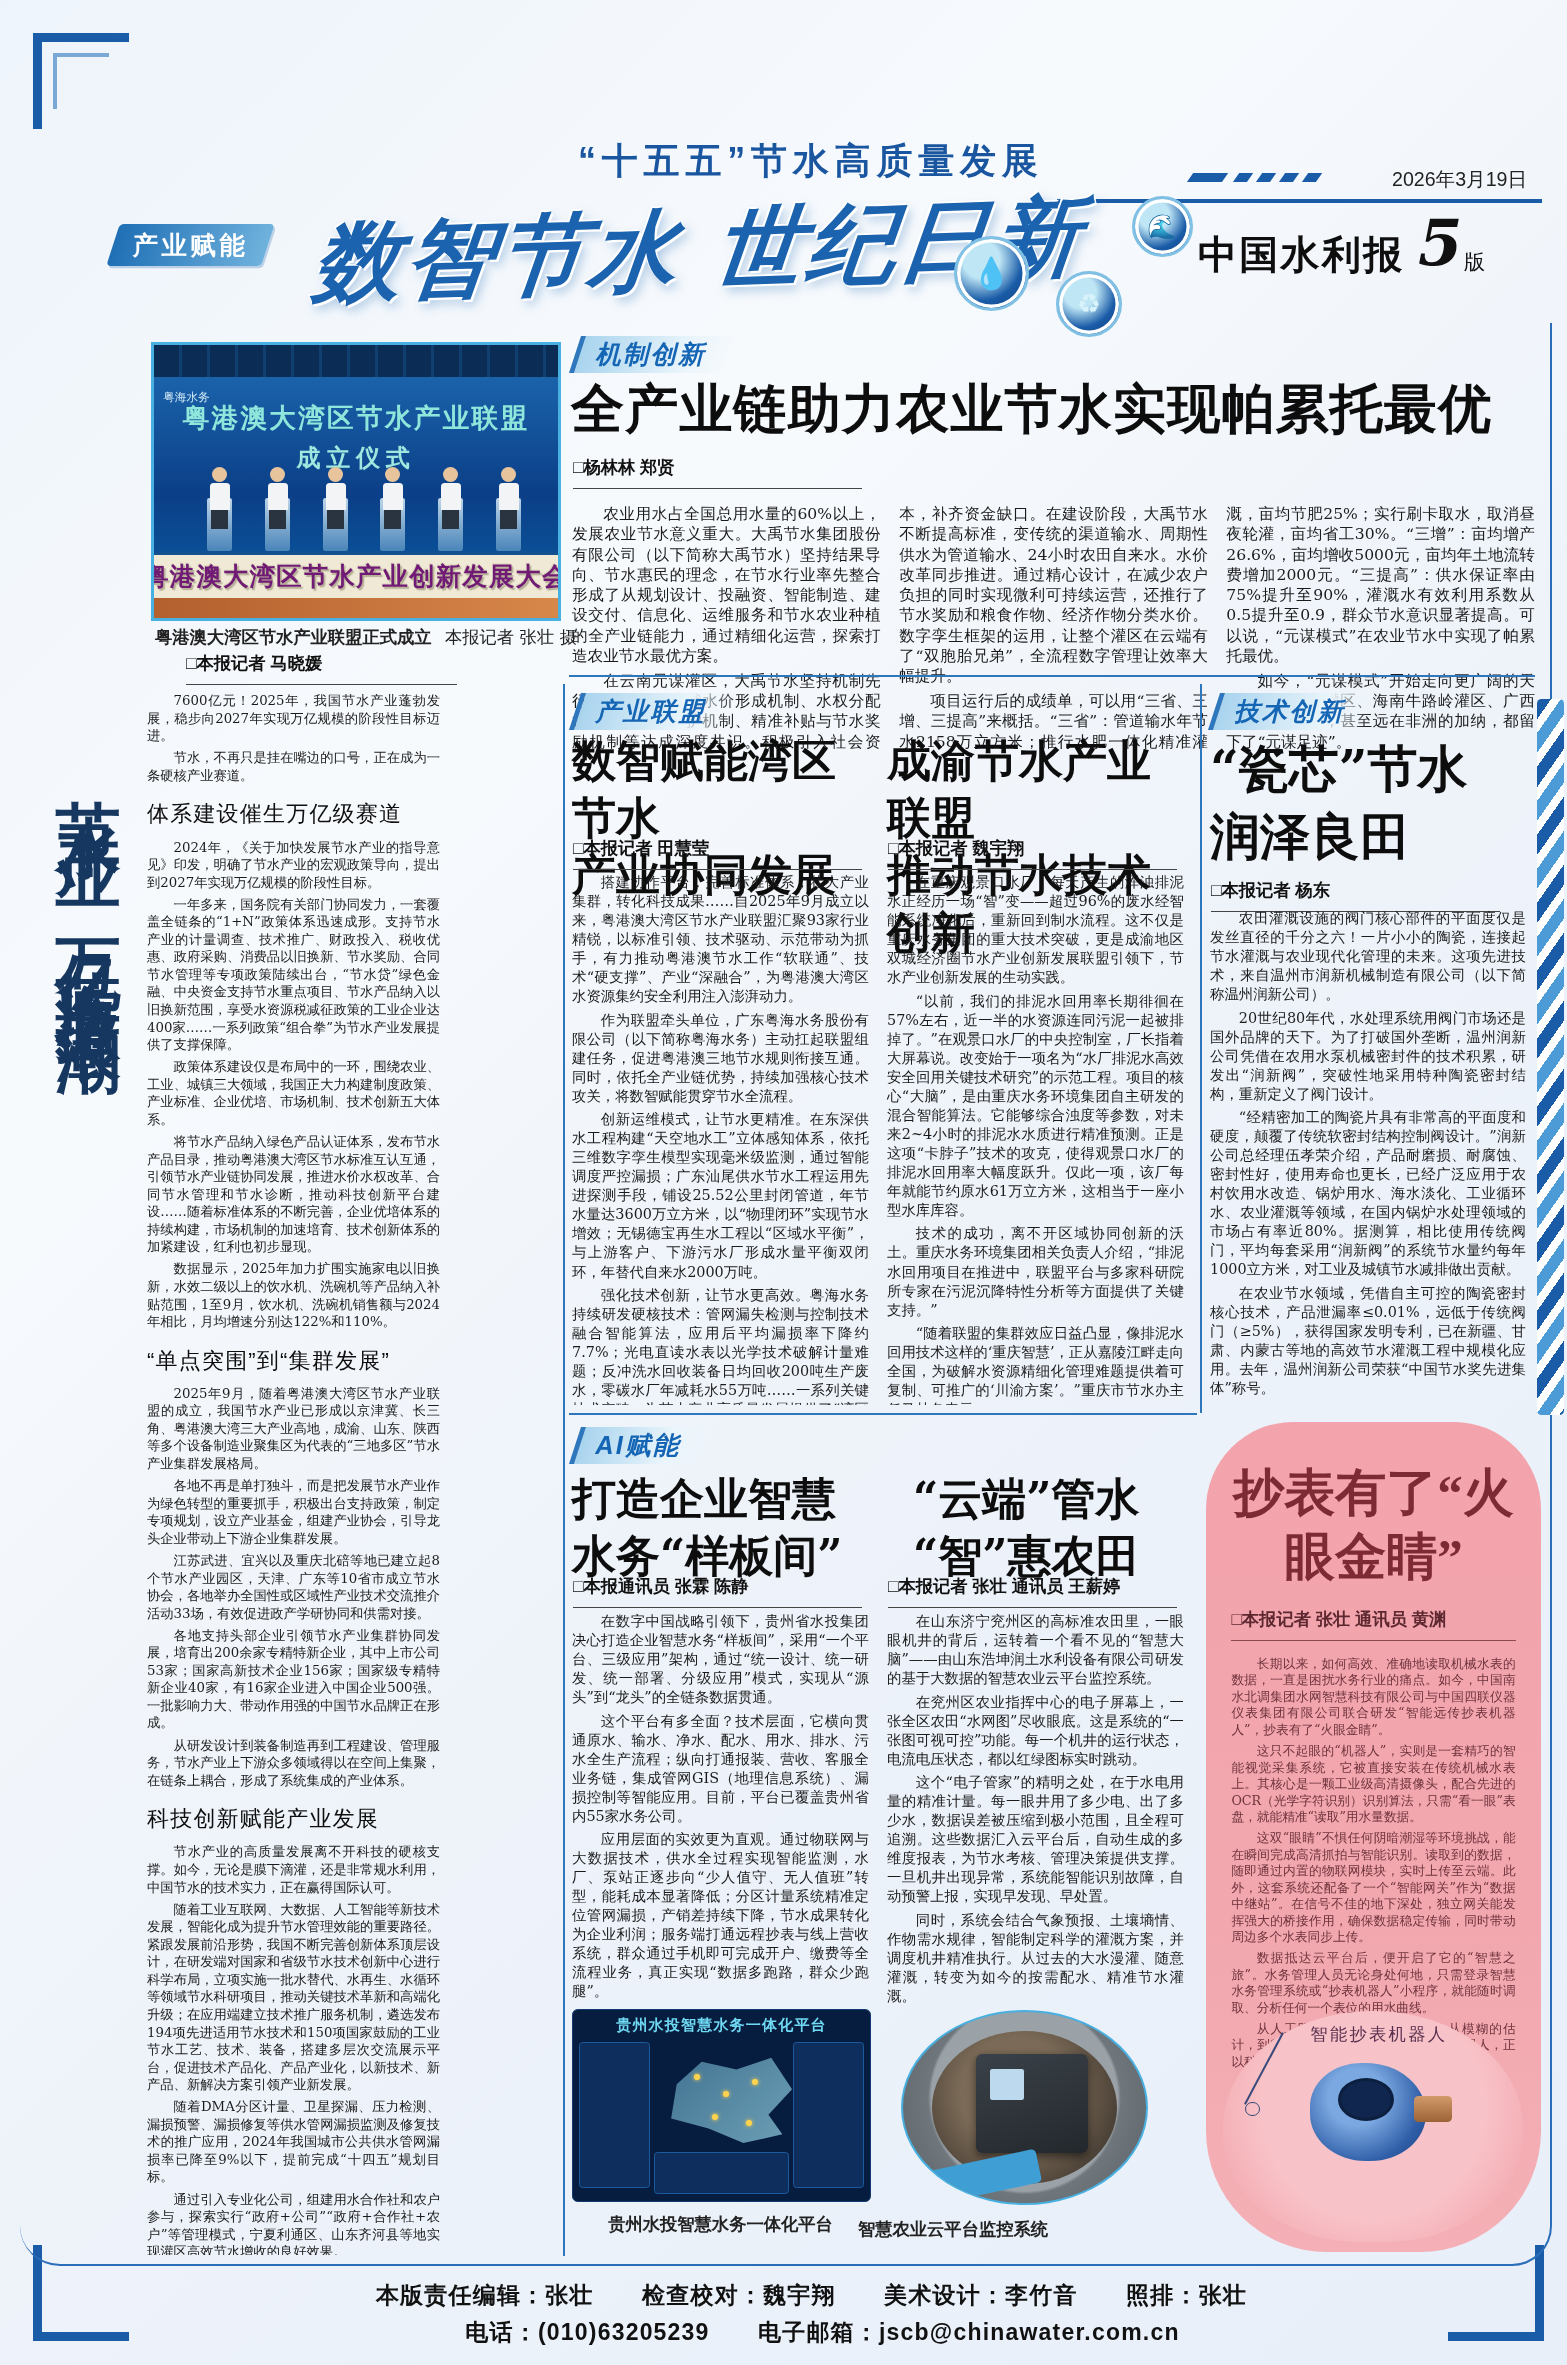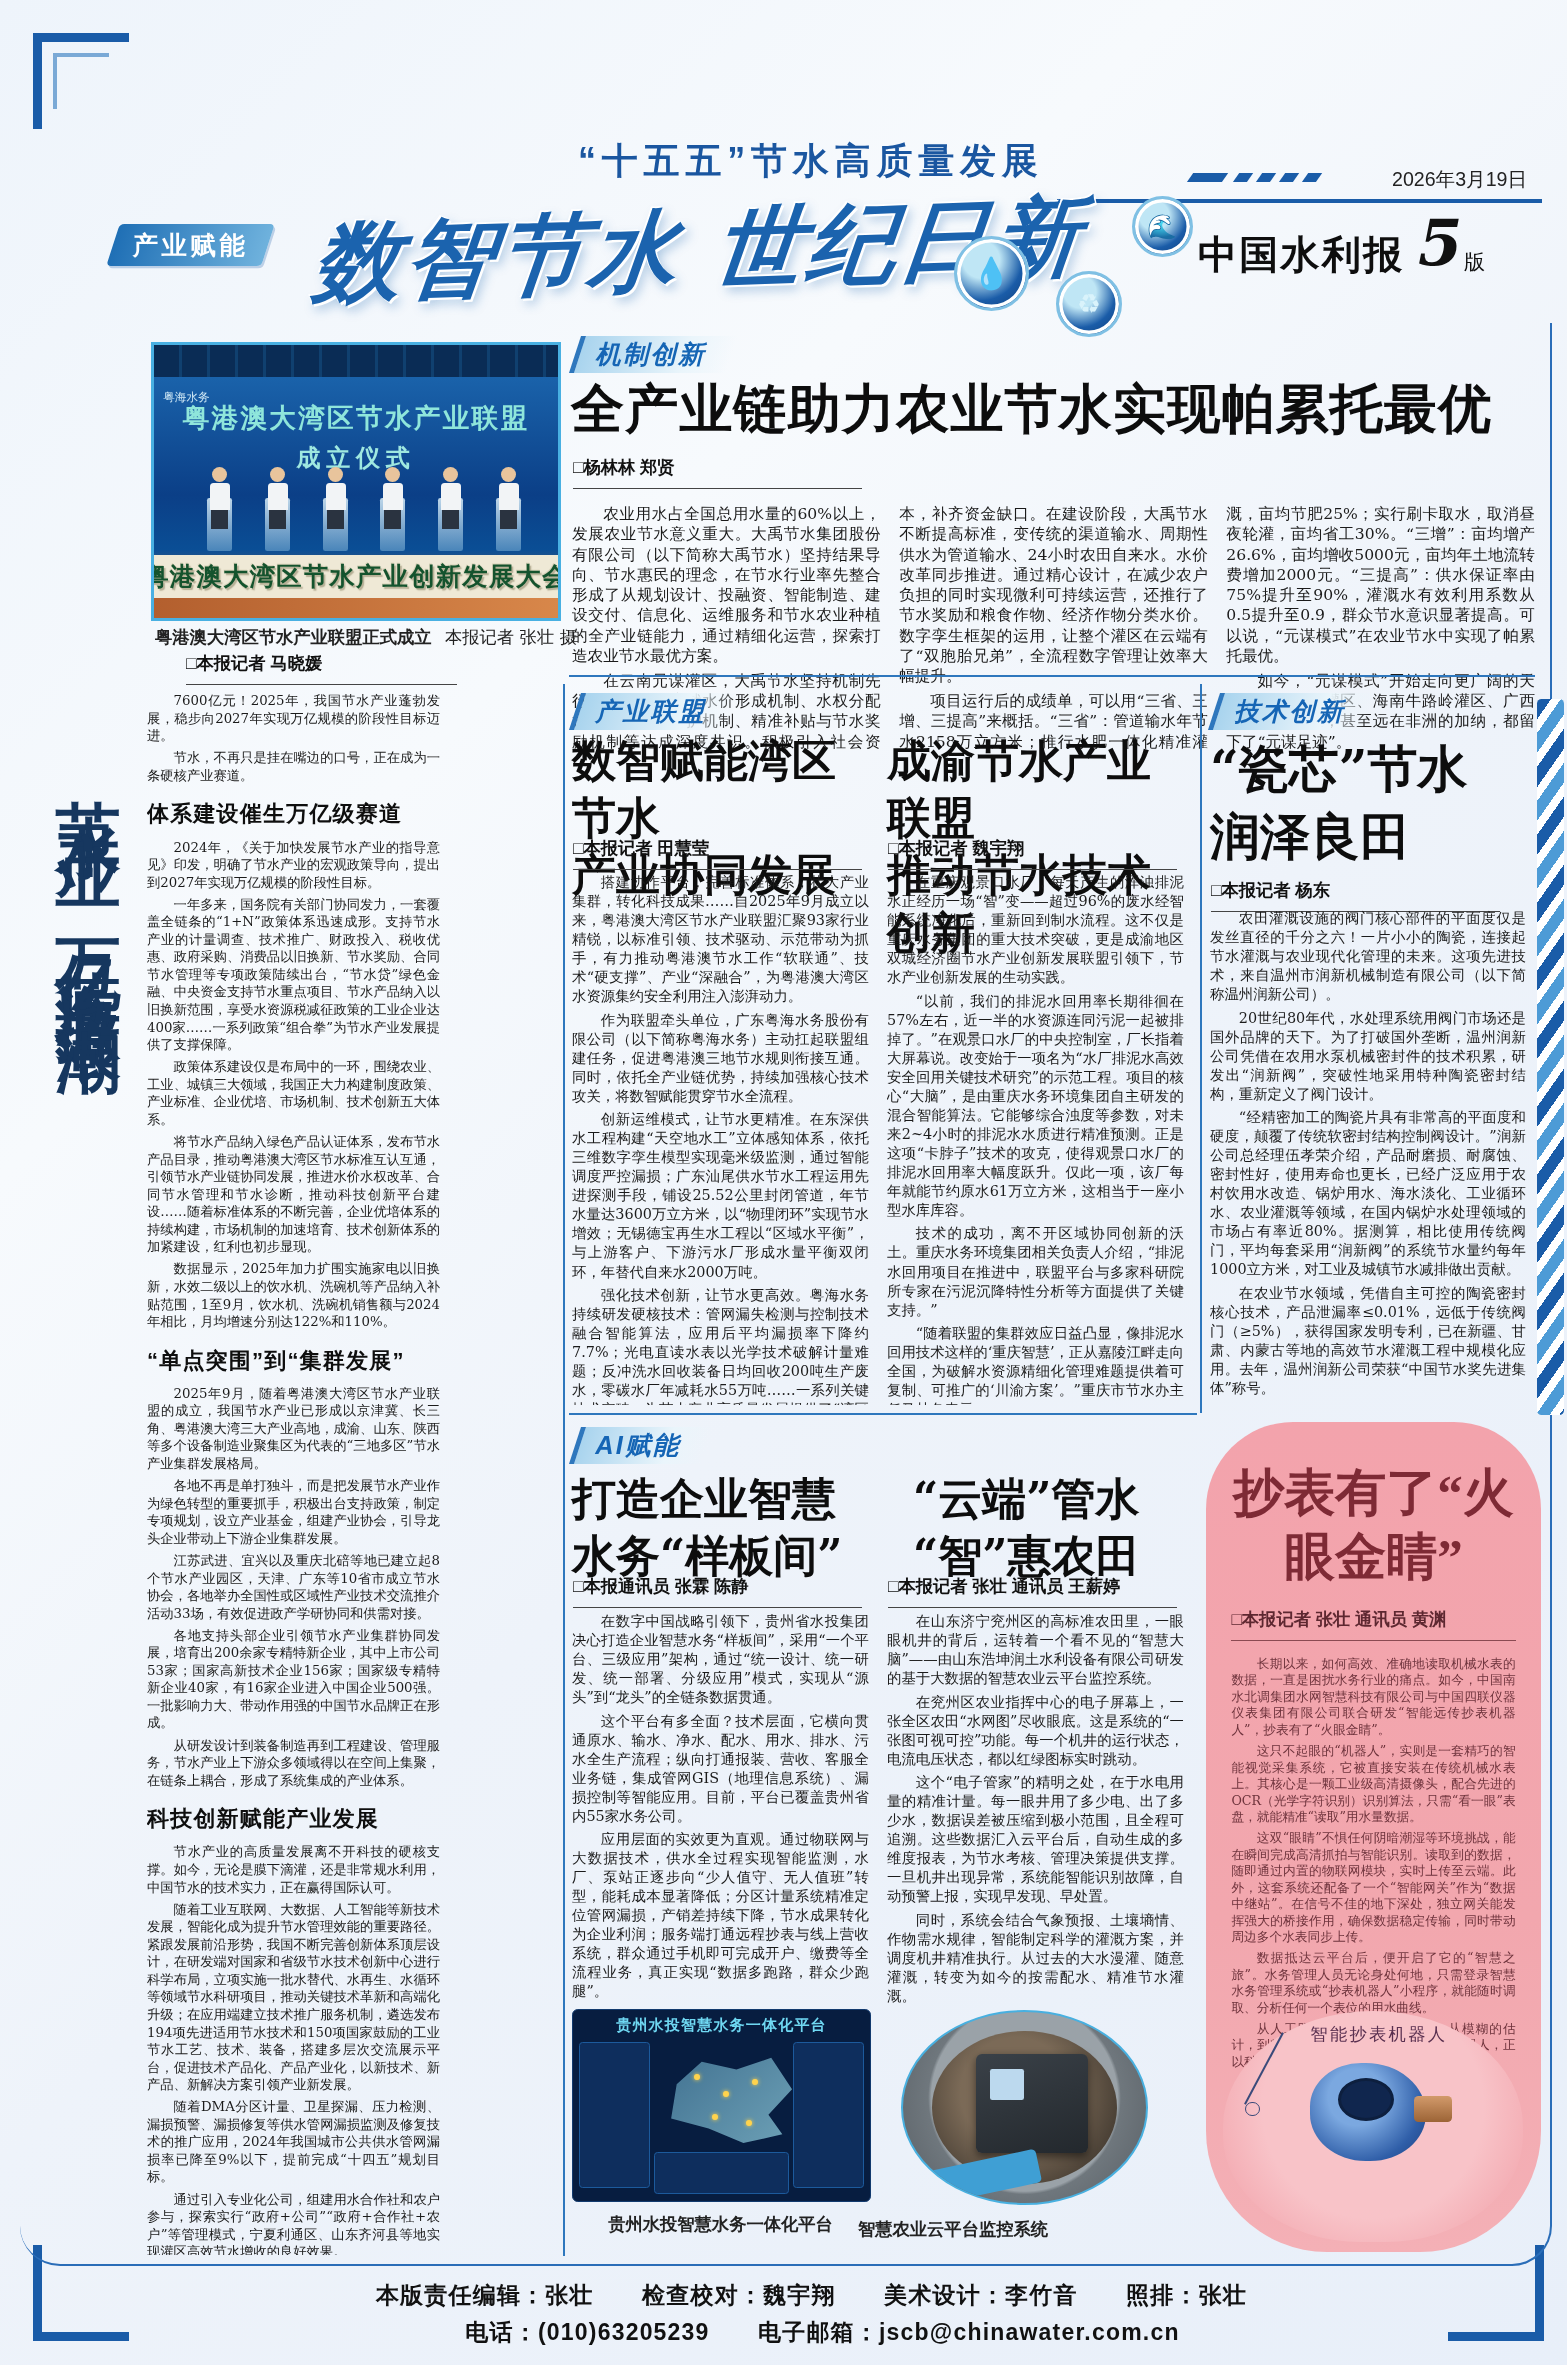--- a/index.html
+++ b/index.html
@@ -36,38 +36,38 @@
   .tag{height:37px;background:linear-gradient(90deg,#a9d4ee,#eaf5fb 70%,rgba(234,245,251,0));transform:skewX(-18deg);border-left:5.8px solid #2e77bd;padding:0 26.6px 0 15px;}
   .tag span{display:block;transform:skewX(18deg);font-size:25.4px;font-weight:bold;font-style:italic;color:#1565b5;line-height:36px;letter-spacing:2.3px;}
   .headline{font-family:"DejaVu Serif","Liberation Serif",serif;font-weight:900;color:#0d0d0d;}
   .byline{font-weight:bold;font-size:17.3px;color:#111;border-bottom:1.2px solid #444;padding-bottom:9.2px;}
   .bp{font-family:"DejaVu Serif","Liberation Serif",serif;text-align:justify;text-indent:2em;margin:0 0 4.6px;color:#1b1b1b;}
   .body-box{overflow:hidden;}
   .f23 .bp{font-size:13.3px;line-height:1.32;}
   .f27 .bp{font-size:15.6px;line-height:1.3;}
   .f25 .bp{font-size:14.4px;line-height:1.32;}
   .f22 .bp{font-size:12.7px;line-height:1.3;}
-  .subhead{font-size:22px;font-weight:bold;color:#0e0e0e;margin:15px 0 9.2px;letter-spacing:1.2px;font-family:"Liberation Sans",sans-serif;}
+  .subhead{font-size:22px;font-weight:normal;color:#0e0e0e;margin:15px 0 9.2px;letter-spacing:1.2px;font-family:"Liberation Sans",sans-serif;}
   .vtitle{writing-mode:vertical-rl;font-family:"DejaVu Serif","Liberation Serif",serif;font-weight:900;
           font-size:65px;letter-spacing:15px;color:#16375f;}
   .caption{font-family:"DejaVu Serif","Liberation Serif",serif;font-size:17.3px;color:#222;}
   .capbold{font-weight:bold;}
   
   .photo{left:151px;top:342px;width:404px;height:273px;border:3.5px solid #49b0e2;background:linear-gradient(180deg,#1e6cb4 0%,#0b3f87 55%,#0a4e95 75%,#c8743a 100%);overflow:hidden;}
   .photo .wm{position:absolute;left:9.2px;top:45px;font-size:11.6px;color:#cfe8f5;font-family:"DejaVu Serif",serif;}
   .photo .lights{position:absolute;left:0;top:0;width:100%;height:32px;background:repeating-linear-gradient(90deg,#0a2c55 0 25.4px,#10406f 25.4px 28px);}
   .photo .st1{position:absolute;left:0;top:55px;width:100%;text-align:center;font-size:26.6px;font-weight:900;color:#8fe6db;letter-spacing:2.3px;}
   .photo .st2{position:absolute;left:0;top:97px;width:100%;text-align:center;font-size:24px;font-weight:900;color:#9fe8e0;letter-spacing:5.8px;}
   .person{position:absolute;width:19.6px;height:64px;}
   .person .head{width:15px;height:15px;border-radius:50%;background:#e8c49c;margin:0 auto;}
   .person .torso{width:19.6px;height:26.6px;background:#f2f4f6;border-radius:3.5px 3.5px 0 0;margin-top:1.2px;}
   .person .legs{width:17.3px;height:19.6px;background:#2a3340;margin:0 auto;}
   .podium{position:absolute;width:25.4px;height:53px;background:linear-gradient(180deg,rgba(220,240,250,.85),rgba(150,200,230,.45));border-radius:2.3px;}
   .photo .band{position:absolute;left:0;bottom:19.6px;width:100%;height:43px;background:#efe9d6;display:flex;align-items:center;justify-content:center;}
-  .photo .band span{font-size:25.4px;font-weight:900;color:#14532d;letter-spacing:1.2px;text-shadow:1.7px 1.7px 1.2px #b4ad93,-0.6px -0.6px 0 #d8d2ba;white-space:nowrap;}
+  .photo .band span{font-size:25.4px;font-weight:900;color:#701a75;letter-spacing:1.2px;text-shadow:1.7px 1.7px 1.2px #b4ad93,-0.6px -0.6px 0 #d8d2ba;white-space:nowrap;}
   .photo .floor{position:absolute;left:0;bottom:0;width:100%;height:19.6px;background:linear-gradient(90deg,#b35f2e,#d8874a);}
   
   .dash{background:#071d40;border:1.7px solid #123a6e;border-radius:5.8px;overflow:hidden;}
   .dash .dtitle{text-align:center;color:#6fd8f2;font-size:15px;font-weight:bold;padding-top:5.8px;letter-spacing:1.2px;}
   .dash .panel{position:absolute;background:rgba(30,80,150,.35);border:0.6px solid #1c5a9c;border-radius:3.5px;}
   .dash .map{position:absolute;left:87px;top:40px;width:139px;height:98px;background:linear-gradient(135deg,#3f6f8f,#6fa3b8);clip-path:polygon(12% 35%,30% 12%,55% 20%,80% 8%,95% 40%,78% 66%,88% 86%,60% 95%,35% 80%,8% 70%);box-shadow:0 0 15px #2a9fd8;}
   .dash .dot{position:absolute;width:5.8px;height:5.8px;border-radius:50%;background:#ffd34d;box-shadow:0 0 4.6px #ffd34d;}
   
   .well{background:radial-gradient(circle at 50% 45%,#9aa2a8 0 58%,#6f777d 60%,#565d63 100%);border-radius:50%;overflow:hidden;border:2.3px solid #48b0e0;}
   .well .inner{position:absolute;left:12%;top:10%;width:76%;height:80%;border-radius:50%;background:radial-gradient(circle at 45% 40%,#7b6a57 0 40%,#4c4237 75%);}

